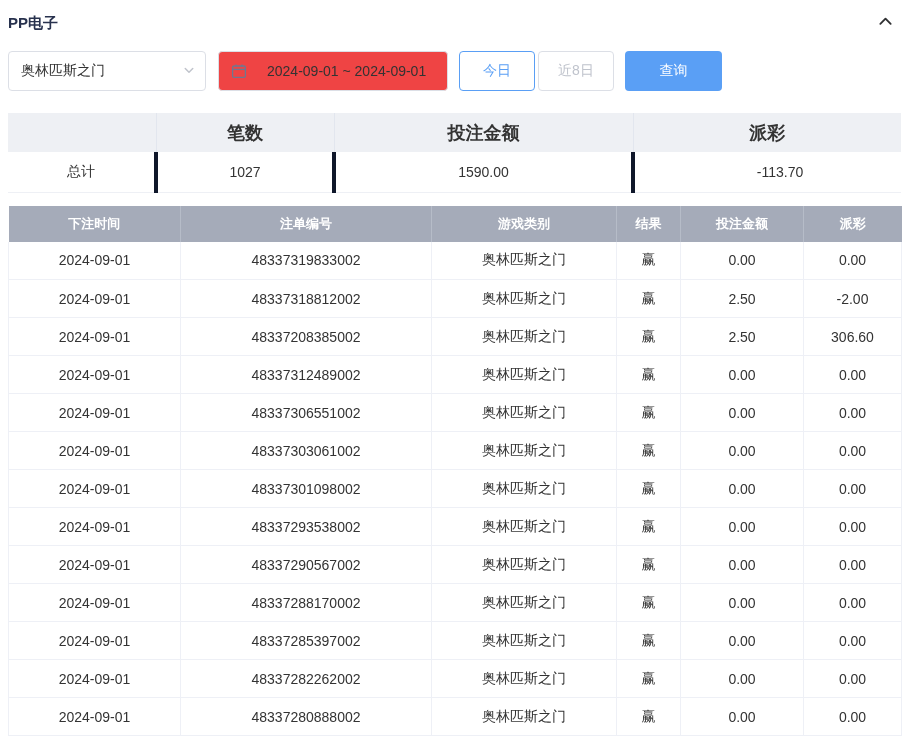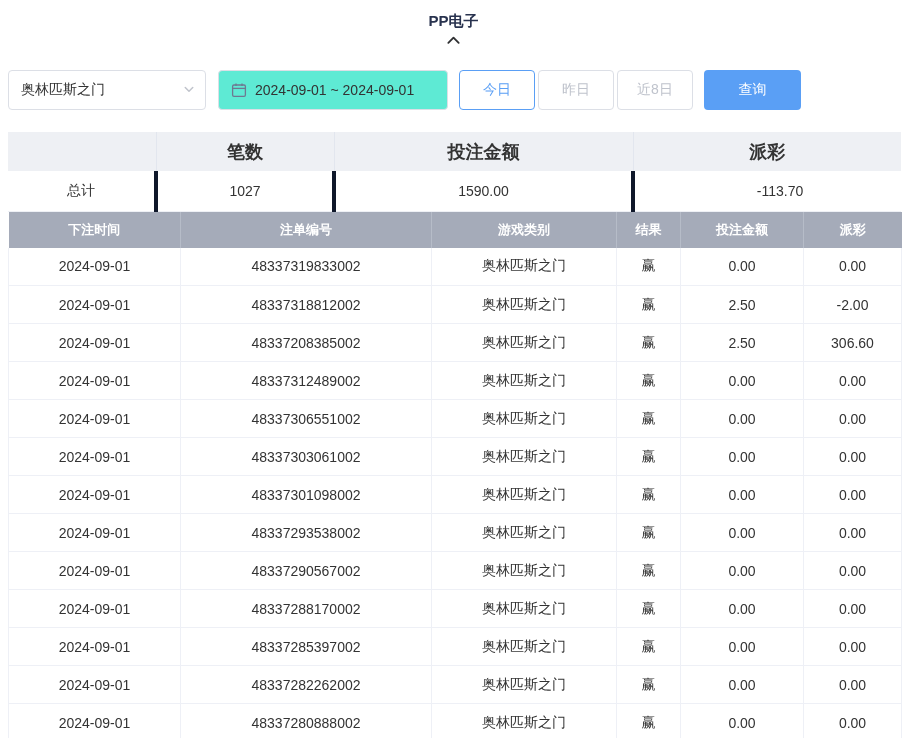--- a/index.html
+++ b/index.html
@@ -10,21 +10,20 @@
     color: #333;
   }
   .page { padding: 6px 8px 0 8px; }
 
   
   .panel-header {
     display: flex;
     justify-content: space-between;
     align-items: center;
     padding: 6px 2px 2px 0;
-    flex-direction: column;
   }
   .panel-title {
     font-size: 15px;
     font-weight: 700;
     color: var(--title-color, #28324e);
   }
   .collapse-btn {
     background: none;
     border: none;
     cursor: pointer;
@@ -51,24 +50,24 @@
     padding: 0 10px 0 12px;
     font-size: 14px;
     color: #333;
     cursor: pointer;
   }
   .date-box {
     width: 230px;
     height: 40px;
     border: 1px solid #dcdfe6;
     border-radius: 4px;
-    background: #5eead4;
-    display: flex;
-    align-items: center;
-    gap: 8px;
+    background: #ef4444;
+    display: flex;
+    align-items: center;
+    gap: 20px;
     padding: 0 12px;
     font-size: 14px;
     color: #333;
     margin-left: 12px;
     cursor: pointer;
   }
   .quick-group { display: flex; gap: 3px; margin-left: 11px; }
   .quick-btn {
     min-width: 76px;
     height: 40px;
@@ -117,21 +116,21 @@
     font-size: 14px;
     text-align: center;
     color: #333;
     background: #fff;
     border-right: 4px solid #0f172a;
     border-bottom: 1px solid #eef0f5;
   }
   .summary-table td:last-child { border-right: none; padding-left: 24px; }
 
   
-  .report-table { }
+  .report-table { margin-top: 13px; }
   .report-table th {
     background: var(--table-header-bg, #a5abb9);
     color: #fff;
     height: 36px;
     font-size: 13px;
     font-weight: 600;
     text-align: center;
     border-right: 1px solid #b6bcc8;
   }
   .report-table th:last-child { border-right: none; }
@@ -182,21 +181,20 @@
             <line x1="1.6" y1="6.4" x2="14.4" y2="6.4" stroke="#6e7891" stroke-width="1.3"></line>
             <line x1="5" y1="1.4" x2="5" y2="4" stroke="#6e7891" stroke-width="1.3"></line>
             <line x1="11" y1="1.4" x2="11" y2="4" stroke="#6e7891" stroke-width="1.3"></line>
           </svg>
       </span>
       <span>2024-09-01 ~ 2024-09-01</span>
     </div>
 
     <div class="quick-group">
       <button class="quick-btn active">今日</button>
-      <button class="quick-btn">昨日</button>
       <button class="quick-btn">近8日</button>
     </div>
 
     <button class="search-btn">查询</button>
   </div>
 
   <table class="summary-table">
     <colgroup>
       <col style="width:148px">
         <col style="width:178px">

